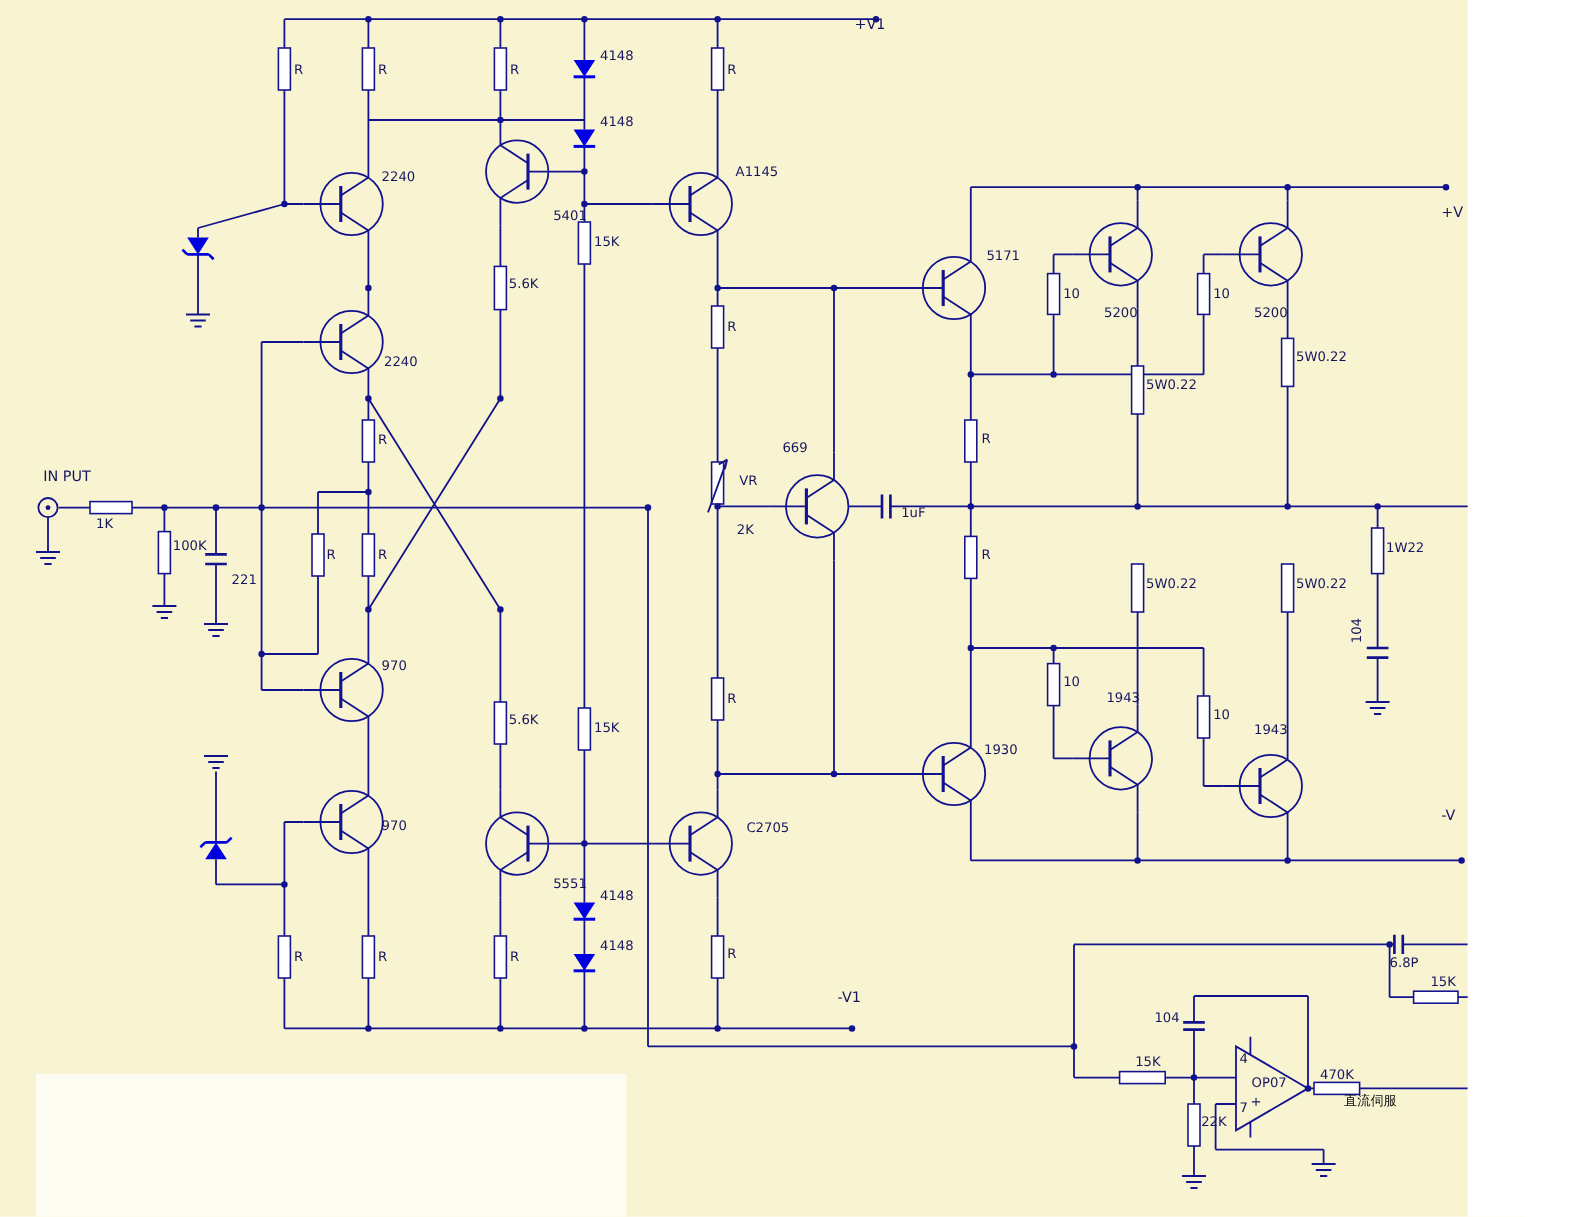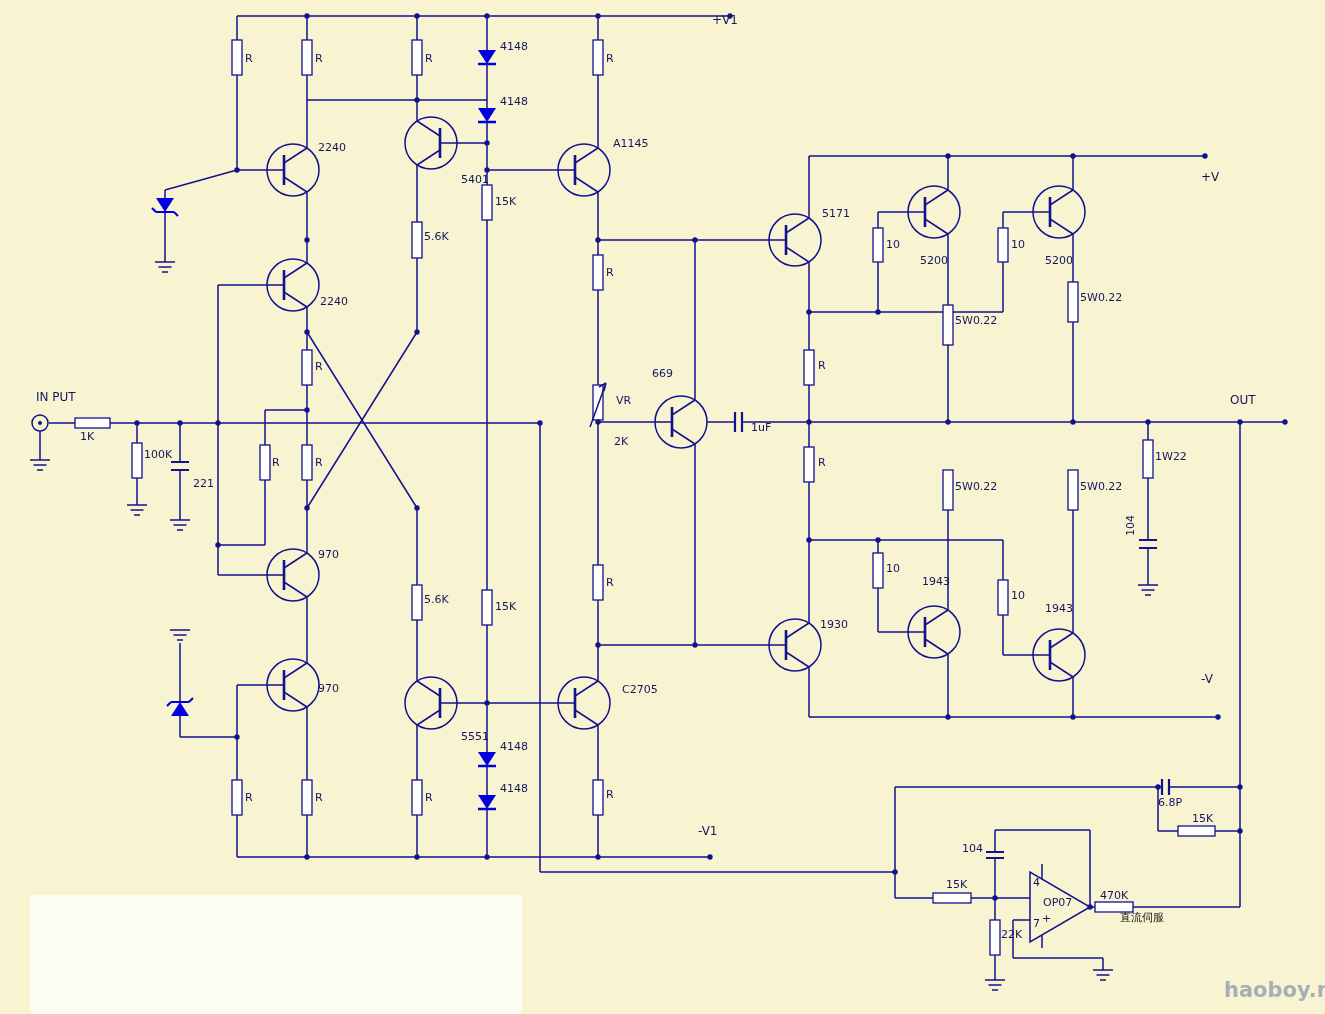--- a/index.html
+++ b/index.html
@@ -1,17 +1,17 @@
 <!DOCTYPE html>
 <html><head>
 <meta charset="utf-8">
 <style>
   html,body{margin:0;padding:0;}
   body{font-family:"DejaVu Sans","Liberation Sans",sans-serif;}
-  .stage{position:relative;width:1325px;height:1014px;overflow:hidden;}
+  .stage{position:relative;width:1223px;height:1014px;overflow:hidden;}
   svg text{font-family:"DejaVu Sans","Liberation Sans",sans-serif;}
 </style>
 </head>
 <body>
 
 <div class="stage">
 <svg id="schematic" width="1325" height="1014" viewBox="0 0 1325 1014">
 
   <rect id="bg" x="0" y="0" width="1325" height="1014" fill="#f8f4d2"></rect>
   <rect id="panel" x="30" y="895" width="492" height="119" fill="#fcfcf2"></rect>

